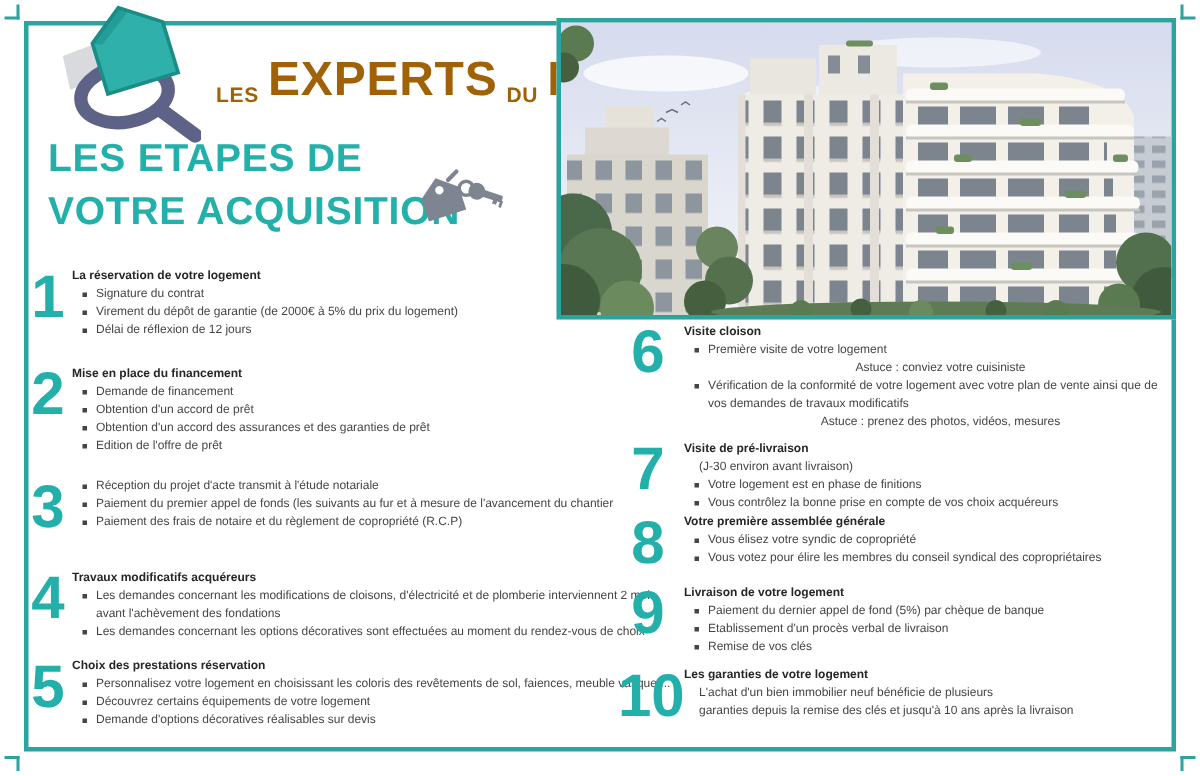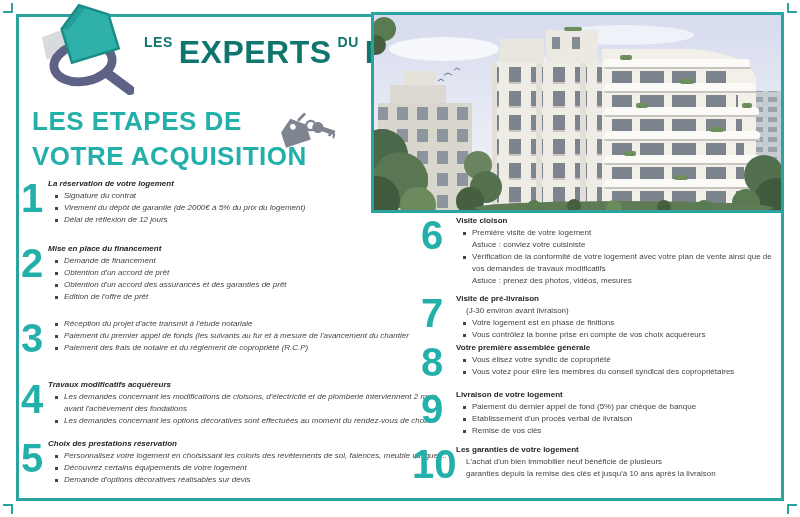--- a/index.html
+++ b/index.html
@@ -14,55 +14,55 @@
     border:3px solid #2ba39e; background:transparent;
   }
   .corner { position:absolute; width:10px; height:10px; }
   .corner.tl { left:3px;  top:3px;  border-right:2px solid #2ba39e; border-bottom:2px solid #2ba39e; }
   .corner.tr { right:3px; top:3px;  border-left:2px solid #2ba39e;  border-bottom:2px solid #2ba39e; }
   .corner.bl { left:3px;  bottom:3px; border-right:2px solid #2ba39e; border-top:2px solid #2ba39e; }
   .corner.br { right:3px; bottom:3px; border-left:2px solid #2ba39e;  border-top:2px solid #2ba39e; }
   
   .logo-icon { position:absolute; left:36px; top:2px; width:98px; height:98px; }
   .logo-text {
-    position:absolute; left:144px; top:34px; display:flex; align-items:flex-start; gap:6px;
-    color:#0f766e; font-weight:bold; letter-spacing:.5px; white-space:nowrap;
+    position:absolute; left:144px; top:34px; display:flex; align-items:flex-end; gap:6px;
+    color:#a16207; font-weight:bold; letter-spacing:.5px; white-space:nowrap;
   }
   .logo-text .sm { font-size:14px; }
   .logo-text .lg { font-size:32px; }
   
   .page-title {
-    position:absolute; left:32px; top:104px; color:#24b0aa; font-weight:bold;
+    position:absolute; left:32px; top:88px; color:#24b0aa; font-weight:bold;
     font-size:26px; line-height:35px; letter-spacing:.5px; white-space:nowrap;
   }
   .keys-icon { position:absolute; left:280px; top:110px; width:56px; height:46px; }
   
   .photo-frame {
     position:absolute; left:371px; top:12px; width:413px; height:201px;
     border:3px solid #2ba39e; overflow:hidden; background:#e8ebf3;
   }
   .photo-frame svg { display:block; width:100%; height:100%; }
   
   .step { position:absolute; display:flex; align-items:flex-start; }
   .step .num {
     color:#24b0aa; font-weight:bold; font-size:40px; line-height:40px;
     text-align:center; flex:0 0 auto; margin-top:0;
   }
   .col-left  .num { width:28px; margin-right:2px; }
   .col-right .num { width:40px; margin-right:4px; }
   .step .body { font-size:8px; line-height:12px; }
-  .col-left  .body { width:402px;font-style:italic; }
+  .col-left  .body { width:402px; }
   .col-right .body { width:326px; }
   .step-title { font-weight:bold; color:#262626; font-size:8px; }
   .item { position:relative; color:#454545; }
   .item.bullet { padding-left:16px; }
   .item.bullet::before {
     content:""; position:absolute; left:7px; top:5px; width:3px; height:3px; background:#454545;
   }
-  .item.plain    { padding-left:16px; }
+  .item.plain    { padding-left:16px;text-align:center; }
   .item.plain-sm { padding-left:10px; }
 </style>
 </head>
 <body>
 
 <div class="main-border"></div>
 <div class="corner tl"></div>
 <div class="corner tr"></div>
 <div class="corner bl"></div>
 <div class="corner br"></div>

